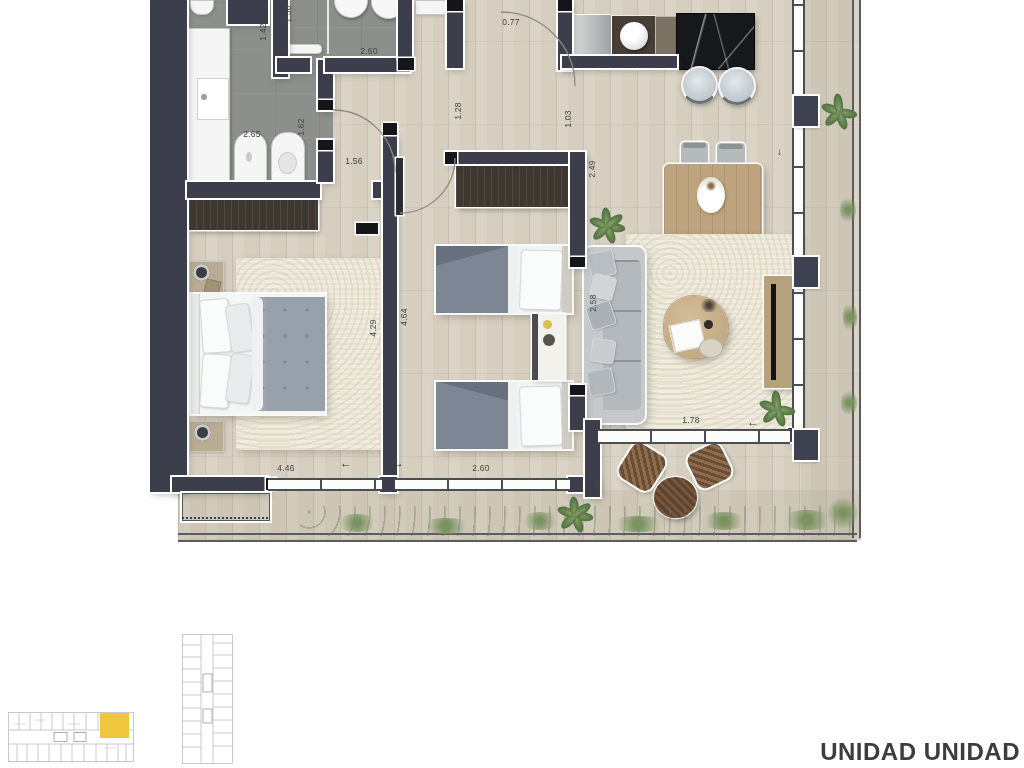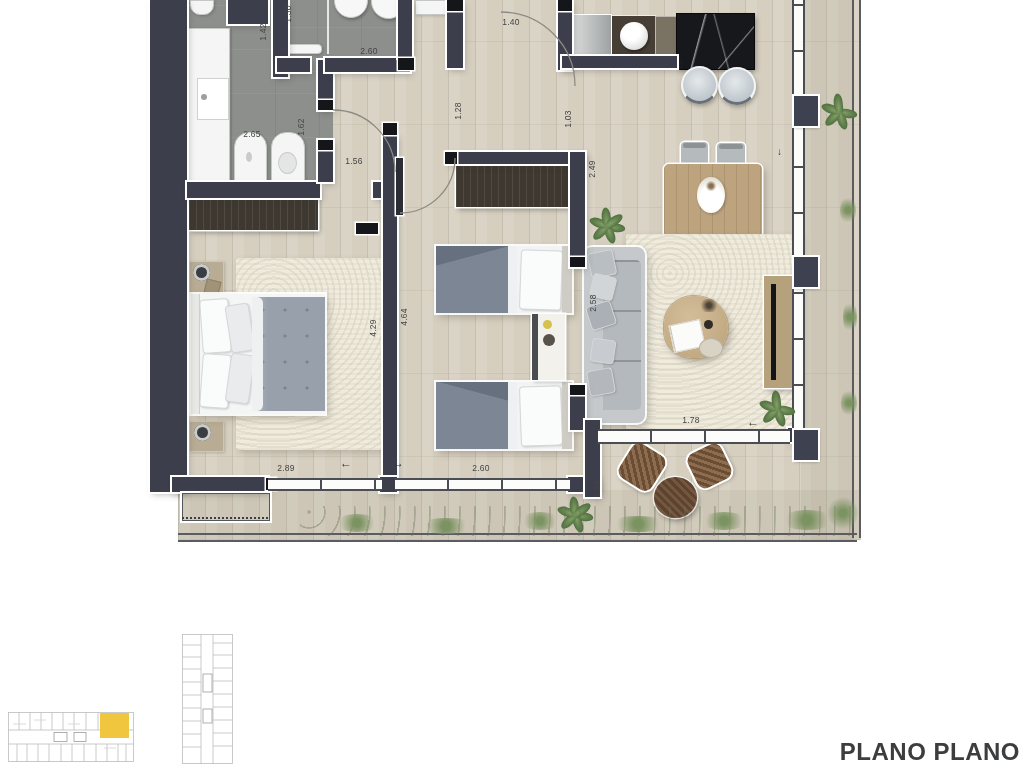--- a/index.html
+++ b/index.html
@@ -271,31 +271,31 @@
   <span class="shrub" style="left:700px;top:512px;width:48px;height:18px;"></span>
   <span class="shrub" style="left:780px;top:510px;width:54px;height:20px;"></span>
   <span class="shrub" style="left:828px;top:496px;width:30px;height:34px;"></span>
   <span class="shrub" style="left:840px;top:195px;width:16px;height:30px;"></span>
   <span class="shrub" style="left:843px;top:300px;width:14px;height:34px;"></span>
   <span class="shrub" style="left:841px;top:388px;width:16px;height:30px;"></span>
 
   <div class="abs dim v" style="left:273px;top:9px;">1.30</div>
   <div class="abs dim v" style="left:248px;top:27px;">1.42</div>
   <div class="abs dim" style="left:354px;top:46px;">2.60</div>
-  <div class="abs dim" style="left:496px;top:17px;">1.40</div>
+  <div class="abs dim" style="left:496px;top:17px;">0.77</div>
   <div class="abs dim" style="left:237px;top:129px;">2.65</div>
   <div class="abs dim v" style="left:286px;top:122px;">1.62</div>
   <div class="abs dim" style="left:339px;top:156px;">1.56</div>
   <div class="abs dim v" style="left:443px;top:106px;">1.28</div>
   <div class="abs dim v" style="left:553px;top:114px;">1.03</div>
   <div class="abs dim v" style="left:577px;top:164px;">2.49</div>
   <div class="abs dim v" style="left:358px;top:323px;">4.29</div>
   <div class="abs dim v" style="left:389px;top:312px;">4.64</div>
   <div class="abs dim v" style="left:578px;top:298px;">2.58</div>
-  <div class="abs dim" style="left:271px;top:463px;">2.89</div>
+  <div class="abs dim" style="left:271px;top:463px;">4.46</div>
   <div class="abs dim" style="left:466px;top:463px;">2.60</div>
   <div class="abs dim" style="left:676px;top:415px;">1.78</div>
   <div class="abs dim v" style="left:582px;top:484px;">1.38</div>
 
   <span class="abs arrow" style="left:340px;top:458px;">←</span>
   <span class="abs arrow" style="left:392px;top:458px;">→</span>
   <span class="abs arrow" style="left:747px;top:417px;">←</span>
   <span class="abs arrow" style="left:777px;top:147px;font-size:10px;">↓</span>
 
   <div class="abs" style="left:8px;top:712px;width:127px;height:51px;">
@@ -318,15 +318,15 @@
         <rect x="0.5" y="0.5" width="50" height="129"></rect>
         <path d="M19 0.5 V130 M31 0.5 V130"></path>
         <path d="M0.5 11 H19 M0.5 23 H19 M0.5 35 H19 M0.5 48 H19 M0.5 61 H19 M0.5 74 H19 M0.5 87 H19 M0.5 100 H19 M0.5 113 H19"></path>
         <path d="M31 9 H50 M31 21 H50 M31 34 H50 M31 47 H50 M31 60 H50 M31 73 H50 M31 86 H50 M31 99 H50 M31 112 H50"></path>
         <rect x="21" y="40" width="9" height="18" stroke="#9a9c9a"></rect>
         <rect x="21" y="75" width="9" height="14" stroke="#9a9c9a"></rect>
       </g>
     </svg>
   </div>
 
-  <div class="abs caption" style="right:4px;top:738px;">PLANO PLANO</div>
+  <div class="abs caption" style="right:4px;top:738px;">UNIDAD UNIDAD</div>
 
 </div>
 
 </body></html>

